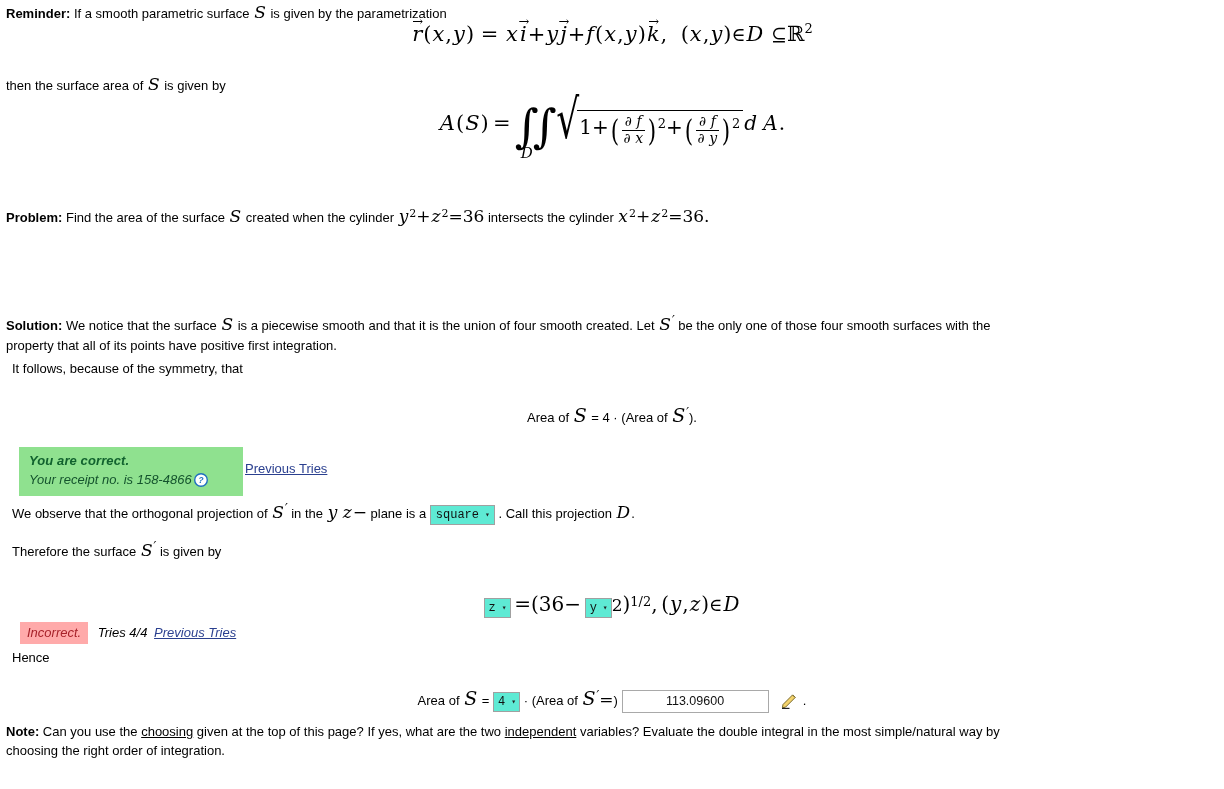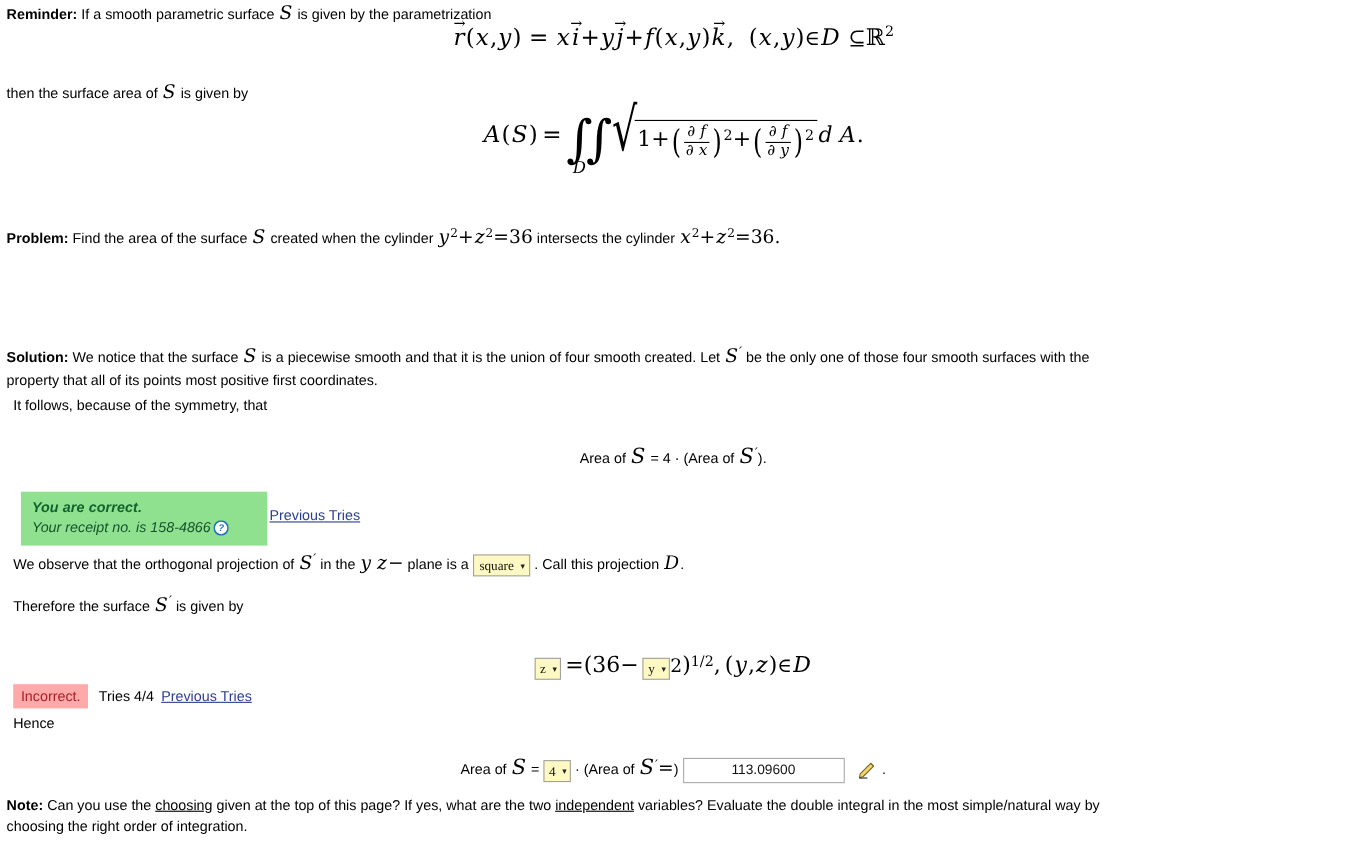--- a/index.html
+++ b/index.html
@@ -154,22 +154,22 @@
     text-decoration: underline;
     font-size: 13px;
     cursor: pointer;
   }
   .u-link { text-decoration: underline; }
 
   
   .sel {
     display: inline-block;
     border: 1px solid #a0a0a0;
-    background: #fef9c3;
-    font-family: Liberation Serif, serif;
+    background: #5eead4;
+    font-family: Liberation Mono, monospace;
     font-size: 12px;
     line-height: 1;
     padding: 3px 4px 3px 5px;
     vertical-align: middle;
     color: #111;
     white-space: nowrap;
     cursor: pointer;
   }
   .sel .caret { font-size: 8px; margin-left: 6px; vertical-align: 1px; color: #222; }
   .sel-narrow { padding: 3px 3px 3px 4px; }
@@ -247,21 +247,21 @@
   <div class="abs" style="left:0; top:312px; width:1224px;">
     <div class="row">
       <span class="bold">Solution:</span>
       <span>We notice that the surface</span>
       <span class="mi">S</span>
       <span>is a piecewise smooth and that it is the union of four smooth created. Let</span>
       <span><span class="mi">S</span><span class="prime">′</span></span>
       <span>be the only one of those four smooth surfaces with the</span>
     </div>
     <div class="row">
-      <span>property that all of its points most positive first coordinates.</span>
+      <span>property that all of its points have positive first integration.</span>
     </div>
   </div>
 
   <div class="abs row" style="left:6px; top:360px; width:1224px;">
     <span>It follows, because of the symmetry, that</span>
   </div>
 
   <div class="abs display" style="left:0; top:404px; width:1224px;">
     <span>Area of</span>
     <span class="mi" style="font-size:19px;">S</span>
@@ -300,21 +300,21 @@
     <span>is given by</span>
   </div>
 
   <div class="abs display" style="left:0; top:592px; width:1224px;">
     <span class="sel sel-narrow"><span>z</span><span class="caret">▾</span></span>
     <span class="mn" style="font-size:20px;">=</span><span class="mn" style="font-size:20px;">(</span><span class="mn" style="font-size:20px;">36</span><span class="mn" style="font-size:20px;">−</span>
     <span class="sel sel-narrow"><span>y</span><span class="caret">▾</span></span><span class="mn" style="font-size:17px;">2</span><span class="mn" style="font-size:20px;">)</span><span class="sup" style="font-size:13px;">1/2</span><span class="mn" style="font-size:20px;">,</span>
     <span class="mn" style="font-size:20px;">(</span><span class="mi" style="font-size:20px;">y</span><span class="mn" style="font-size:20px;">,</span><span class="mi" style="font-size:20px;">z</span><span class="mn" style="font-size:20px;">)</span><span class="mn" style="font-size:18px;">∈</span><span class="mi" style="font-size:20px;">D</span>
   </div>
 
-  <div class="abs" style="left:12px; top:622px;">
+  <div class="abs" style="left:20px; top:622px;font-style:italic;">
     <span class="incorrect-badge">Incorrect.</span>
     <span style="margin-left:6px;">Tries 4/4</span>
     <a class="tries-link" style="margin-left:3px;">Previous Tries</a>
   </div>
 
   <div class="abs row" style="left:6px; top:649px;">Hence</div>
 
   <div class="abs" style="left:0; top:687px; width:1224px; text-align:center;">
     <span>Area of</span>
     <span class="mi" style="font-size:19px;">S</span>

